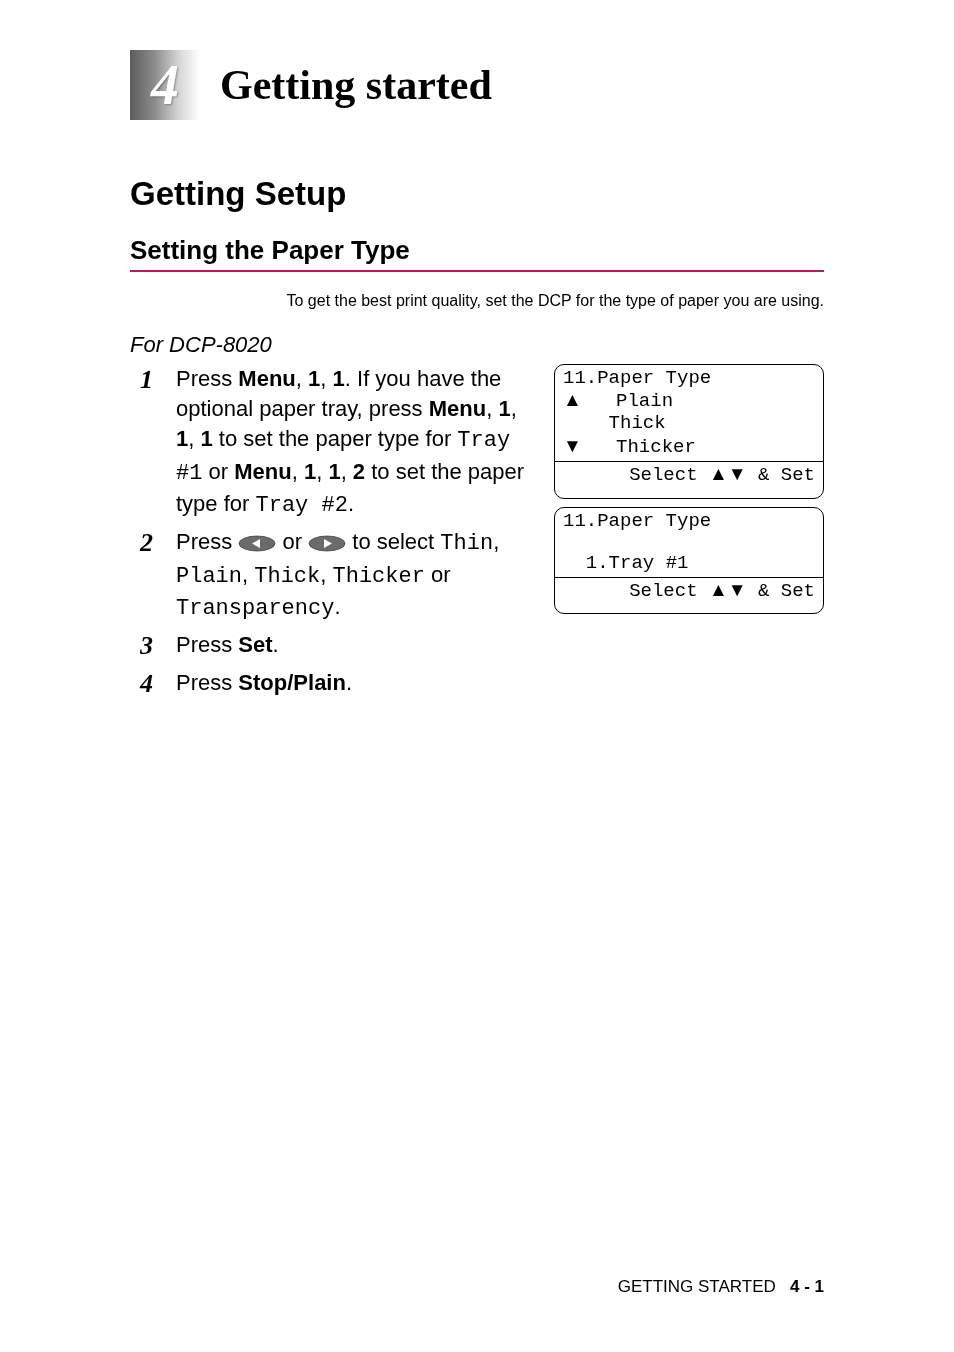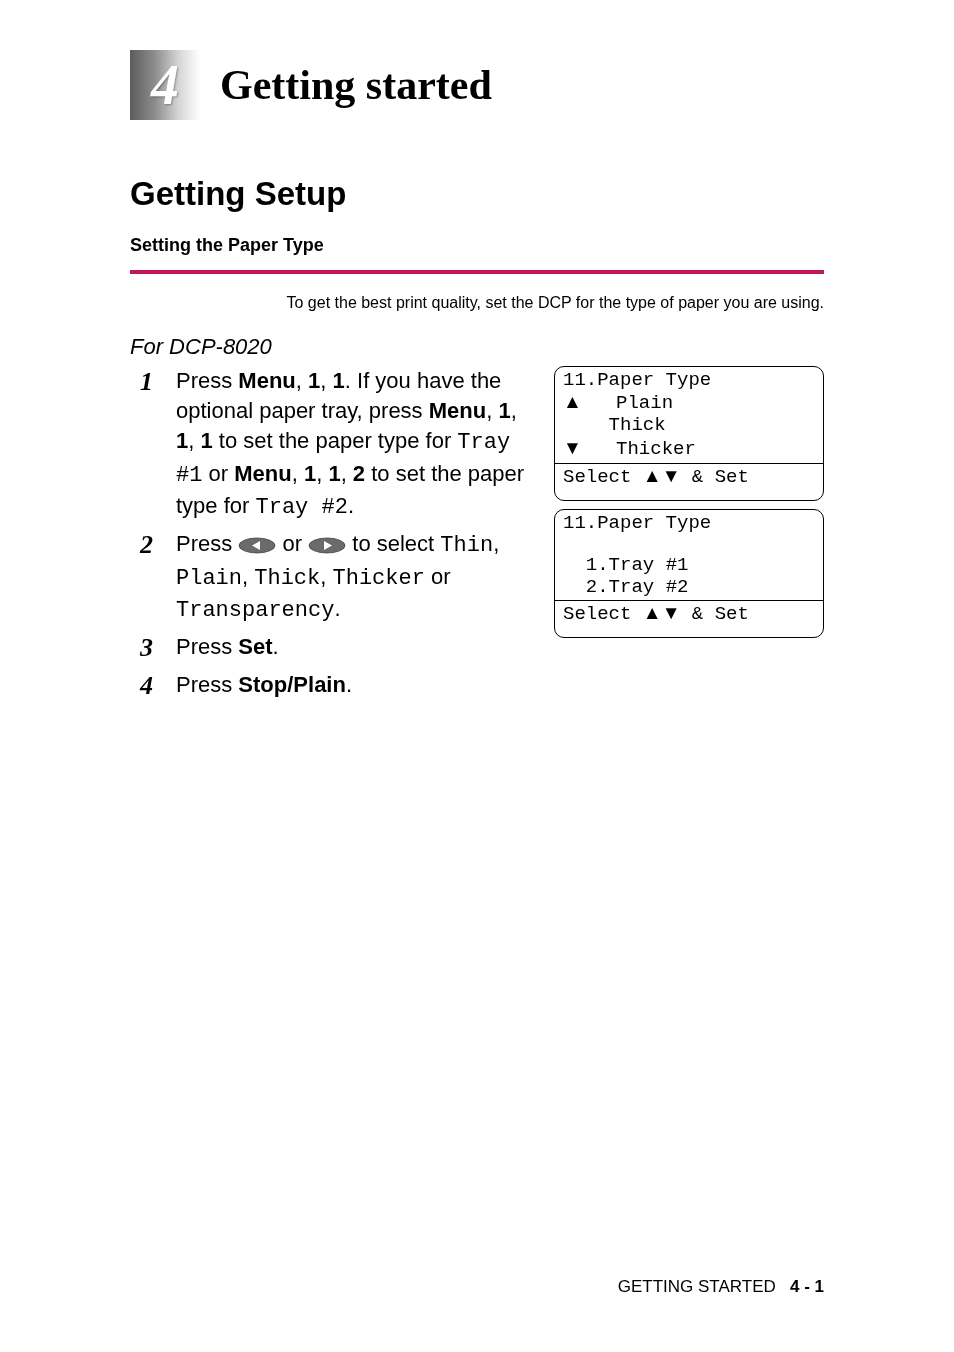--- a/index.html
+++ b/index.html
@@ -44,24 +44,24 @@
       font-family: 'Times New Roman', Times, serif;
       font-size: 42px;
       font-weight: bold;
     }
     .section-heading {
       font-size: 33px;
       font-weight: bold;
       margin-bottom: 22px;
     }
     .subsection-heading {
-      font-size: 18px;
-      font-weight: bold;
-      padding-bottom: 14px;
-      border-bottom: 4px solid #be185d;
+      font-size: 26px;
+      font-weight: bold;
+      padding-bottom: 4px;
+      border-bottom: 2px solid #be185d;
       margin-bottom: 18px;
     }
     .intro-text {
       font-size: 16px;
       line-height: 1.35;
       margin-bottom: 20px;
       text-align: right;
     }
     .model-label {
       font-style: italic;
@@ -114,20 +114,21 @@
       padding: 3px 8px 12px 8px;
       font-family: 'Courier New', Courier, monospace;
       font-size: 19px;
       line-height: 1.15;
       margin-bottom: 8px;
     }
     .display-select-line {
       border-top: 1.5px solid #000;
       margin: 2px -8px -2px -8px;
       padding: 1px 8px 1px 8px;
+      text-align: right;
     }
     .display-spacer {
       height: 20px;
     }
     .arrow-btn {
       display: inline-block;
       vertical-align: middle;
     }
     .arrow-btn svg {
       display: block;
@@ -217,21 +218,20 @@
       <div><span class="up-triangle"></span>&nbsp;&nbsp;&nbsp;<span>Plain</span></div>
       <div>&nbsp;&nbsp;&nbsp;&nbsp;<span>Thick</span></div>
       <div><span class="down-triangle"></span>&nbsp;&nbsp;&nbsp;<span>Thicker</span></div>
       <div class="display-select-line"><span>Select </span><span class="up-triangle"></span><span class="down-triangle"></span><span> &amp; Set</span></div>
     </div>
 
     <div class="display-box">
       <div>11.Paper Type</div>
       <div class="display-spacer"></div>
       <div>&nbsp;&nbsp;<span>1.Tray #1</span></div>
-      <div>&nbsp;&nbsp;<span>2.Tray #2</span></div>
       <div class="display-select-line"><span>Select </span><span class="up-triangle"></span><span class="down-triangle"></span><span> &amp; Set</span></div>
     </div>
 
   </div>
 
 </div>
 
 <div class="footer">
   <span>GETTING STARTED</span>&nbsp;&nbsp;&nbsp;<span class="footer-bold">4 - 1</span>
 </div>

